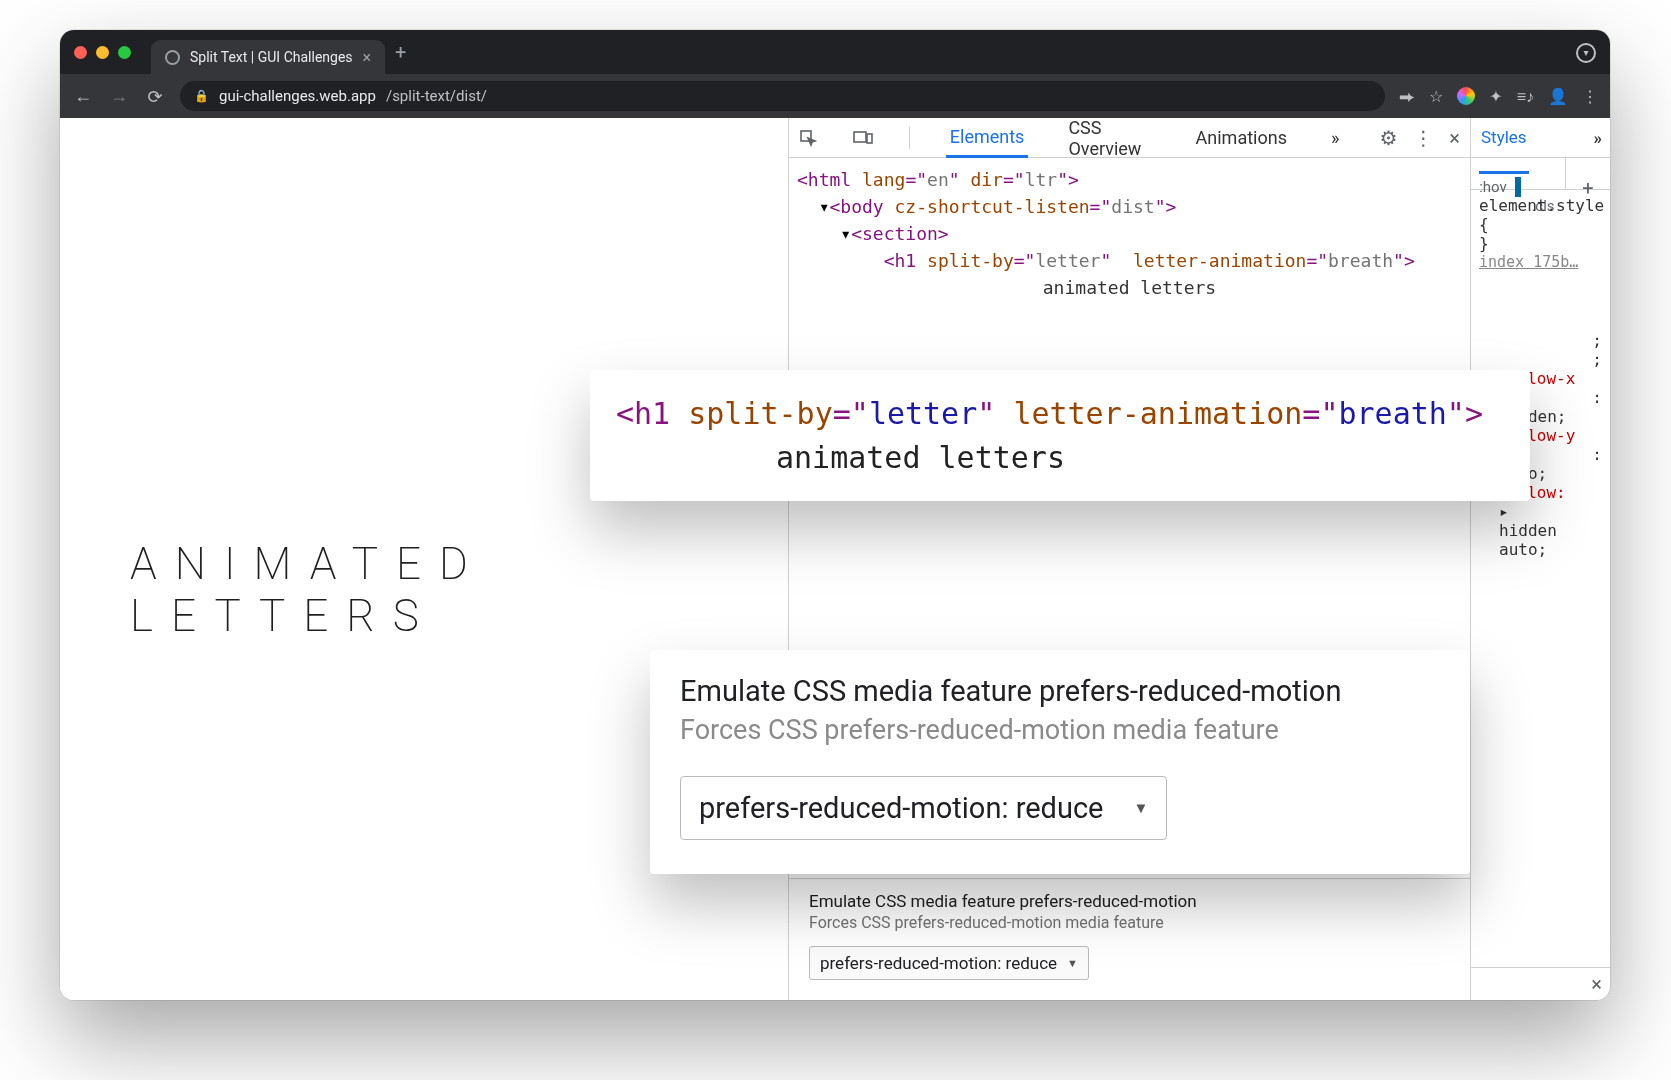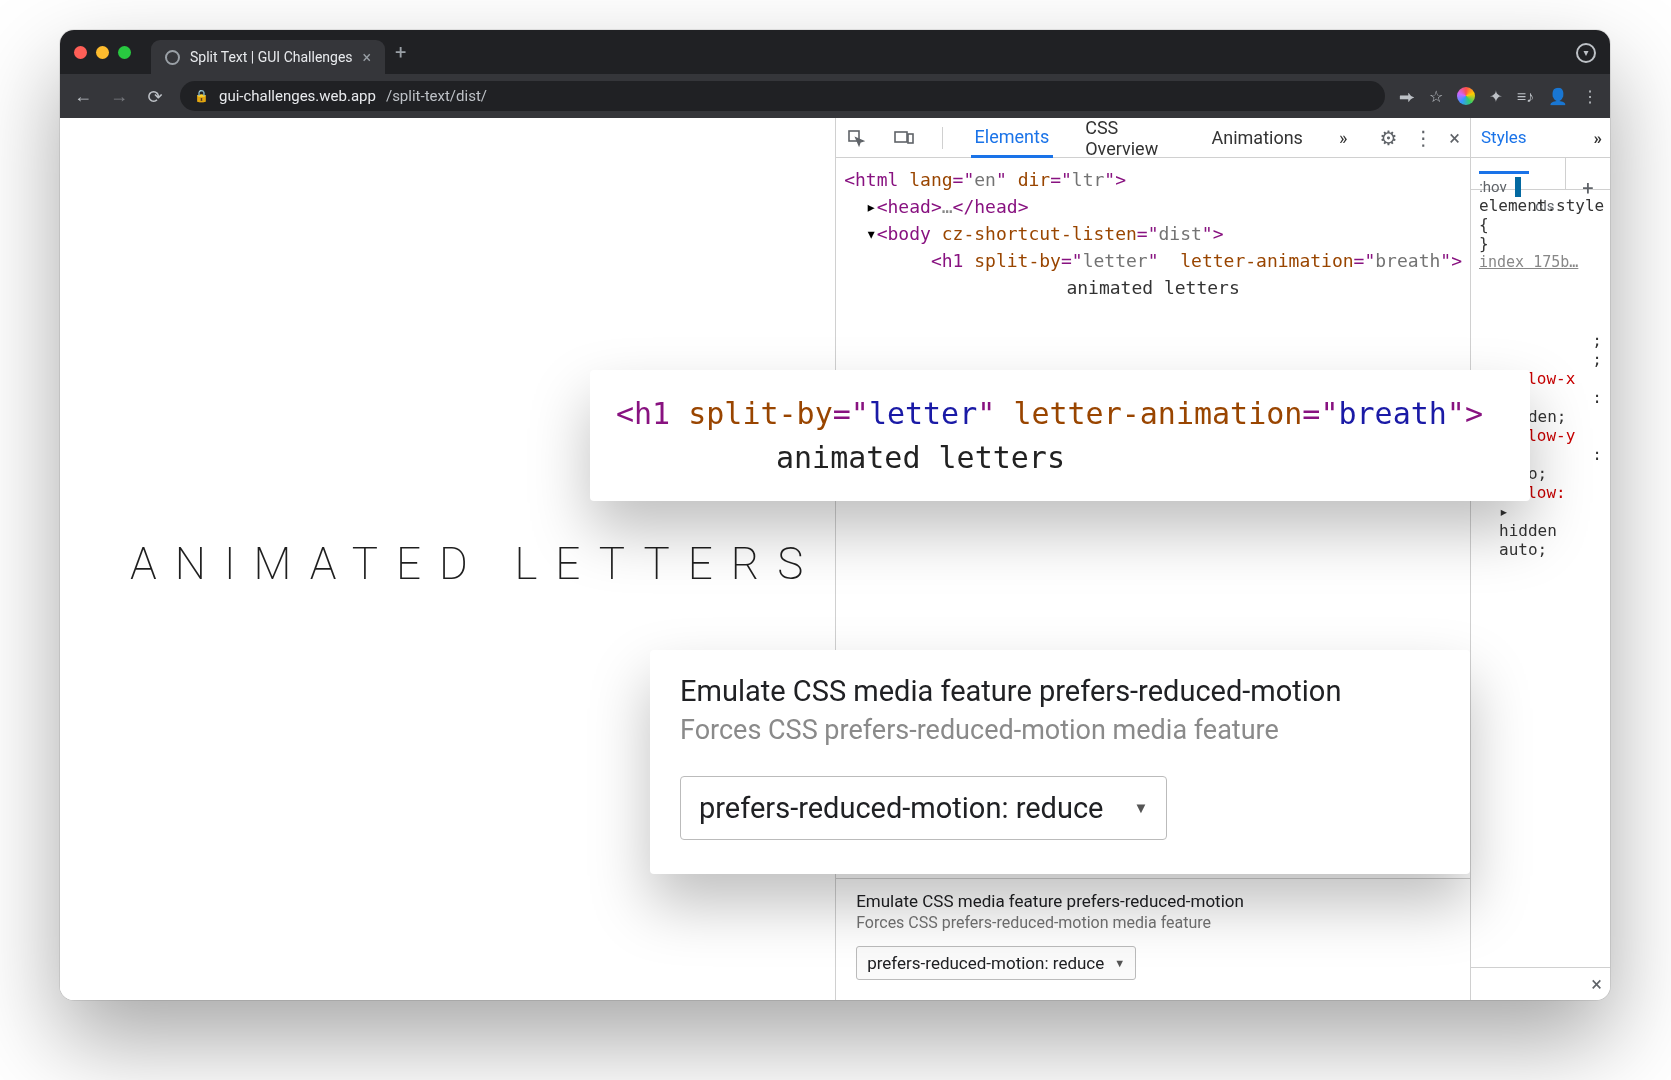--- a/index.html
+++ b/index.html
@@ -72,21 +72,21 @@
   .page-heading {
     position:absolute; left: 70px; top: 420px;
     font-size: 44px; font-weight: 200; letter-spacing: 18px;
     color: #1f1f1f;
   }
 
   .devtools { flex:1; display:flex; border-left:1px solid #d0d0d0; }
   .dt-main { flex:1; display:flex; flex-direction:column; min-width:0; }
   .dt-toolbar {
     height: 40px; border-bottom:1px solid #d0d0d0; display:flex; align-items:center;
-    padding: 0 10px; gap: 28px; font-size: 18px; color:#333;
+    padding: 0 10px; gap: 36px; font-size: 18px; color:#333;
   }
   .dt-toolbar .iconbtn { width:24px; height:24px; display:flex; align-items:center; justify-content:center; cursor:pointer; color:#5f6368;}
   .dt-toolbar .sep { width:1px; height:22px; background:#d0d0d0; }
   .dt-tab { padding: 8px 4px; cursor:pointer; }
   .dt-tab.active { color:#1a73e8; border-bottom: 3px solid #1a73e8; margin-bottom:-1px; }
   .dt-toolbar .right { margin-left:auto; display:flex; gap:16px; align-items:center; color:#5f6368;}
   .dt-toolbar .right span { font-size:20px; cursor:pointer;}
 
   .dom-tree { flex:1; font-size:18px; line-height:1.5; padding:8px 8px; overflow:hidden; }
   .dom-tree .row { white-space: pre; }
@@ -220,22 +220,22 @@
           <span class="dt-tab">»</span>
           <div class="right">
             <span>⚙</span>
             <span>⋮</span>
             <span>×</span>
           </div>
         </div>
 
         <div class="dom-tree mono">
           <div class="row"><span class="punct">&lt;</span><span class="tag">html</span> <span class="attr">lang</span><span class="punct">="</span><span class="val">en</span><span class="punct">"</span> <span class="attr">dir</span><span class="punct">="</span><span class="val">ltr</span><span class="punct">"&gt;</span></div>
-          <div class="row">  ▸<span class="punct">&lt;</span><span class="tag">head</span><span class="punct">&gt;</span><span class="grey">…</span><span class="punct">&lt;/</span><span class="tag">head</span><span class="punct">&gt;</span></div>
           <div class="row">  ▾<span class="punct">&lt;</span><span class="tag">body</span> <span class="attr">cz-shortcut-listen</span><span class="punct">="</span><span class="val">dist</span><span class="punct">"&gt;</span></div>
+          <div class="row">    ▾<span class="punct">&lt;</span><span class="tag">section</span><span class="punct">&gt;</span></div>
           <div class="row">        <span class="punct">&lt;</span><span class="tag">h1</span> <span class="attr">split-by</span><span class="punct">="</span><span class="val">letter</span><span class="punct">"</span>  <span class="attr">letter-animation</span><span class="punct">="</span><span class="val">breath</span><span class="punct">"&gt;</span></div>
           <div class="row txtnode" style="text-align:center">animated letters</div>
           <div style="height:170px"></div>
           <div class="row sel-row"><span class="grey">…</span><span class="punct">&lt;/</span><span class="tag">html</span><span class="punct">&gt;</span>  <span class="grey">== $0</span></div>
         </div>
 
         <div style="height:220px"></div>
 
         <div class="rendering-panel">
           <div class="title-sm">Emulate CSS media feature prefers-reduced-motion</div>

